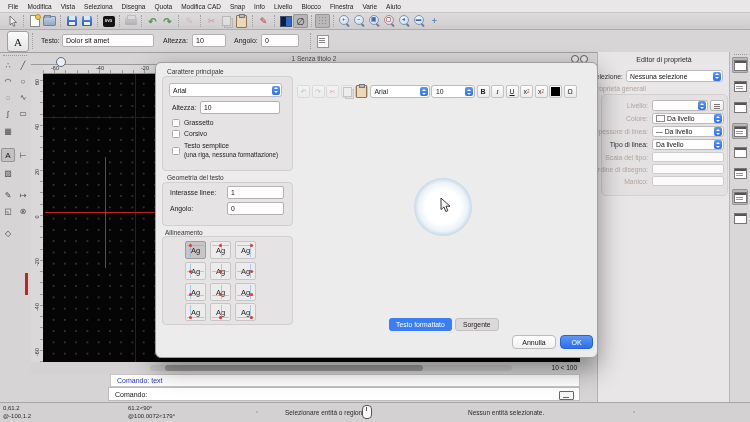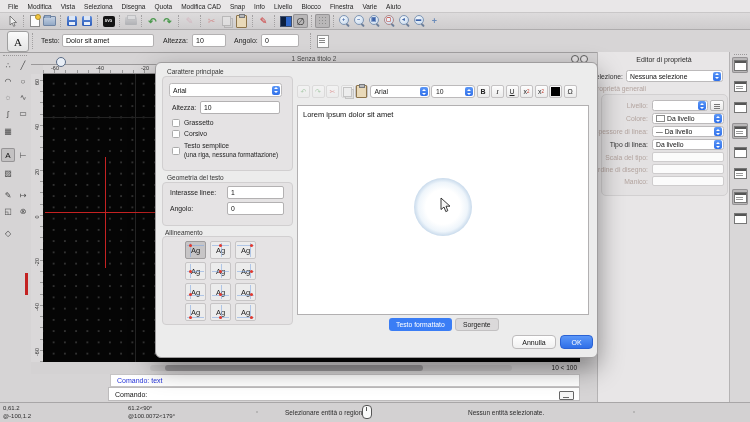--- a/index.html
+++ b/index.html
@@ -622,23 +622,20 @@
       <span class="tbtn">
           <span>x</span>
           <sub class="red">2</sub>
         </span>
       <span class="tbtn">
           <span style="width:9px;height:9px;background:#000;display:block;"></span>
         </span>
       <span class="tbtn">Ω</span>
     </div>
 
-    <div class="textarea">
-      <span>Lorem ipsum dolor sit amet</span>
-    </div>
 
     <div class="tab active" style="left:233px;top:255px;">
         <span>Testo formattato</span>
       </div>
     <div class="tab inactive" style="left:299px;top:255px;">
         <span>Sorgente</span>
       </div>
 
     <div class="btn plain" style="left:356px;top:272px;width:44px;">Annulla</div>
     <div class="btn blue" style="left:404px;top:272px;width:33px;">OK</div>

